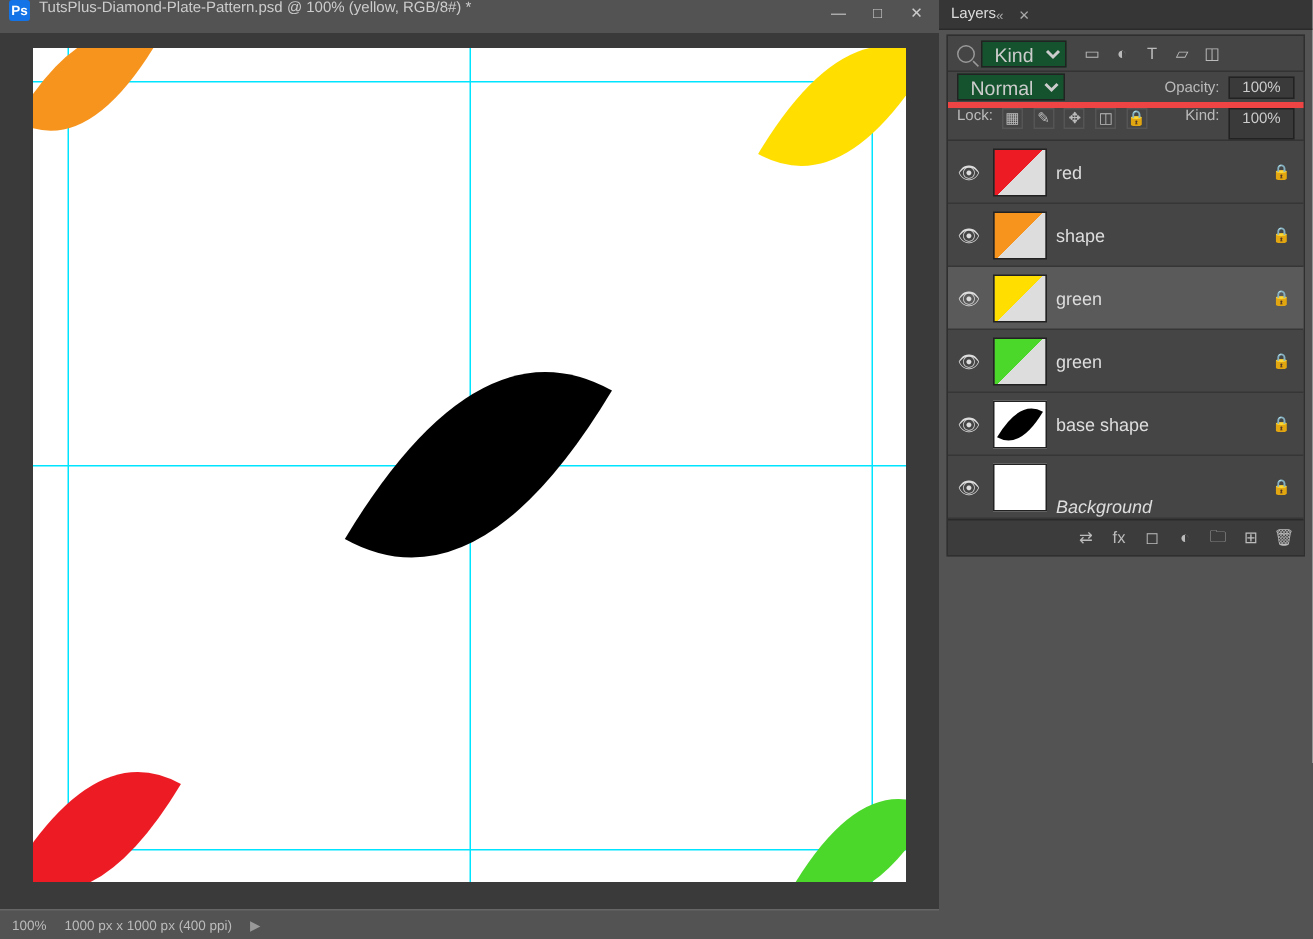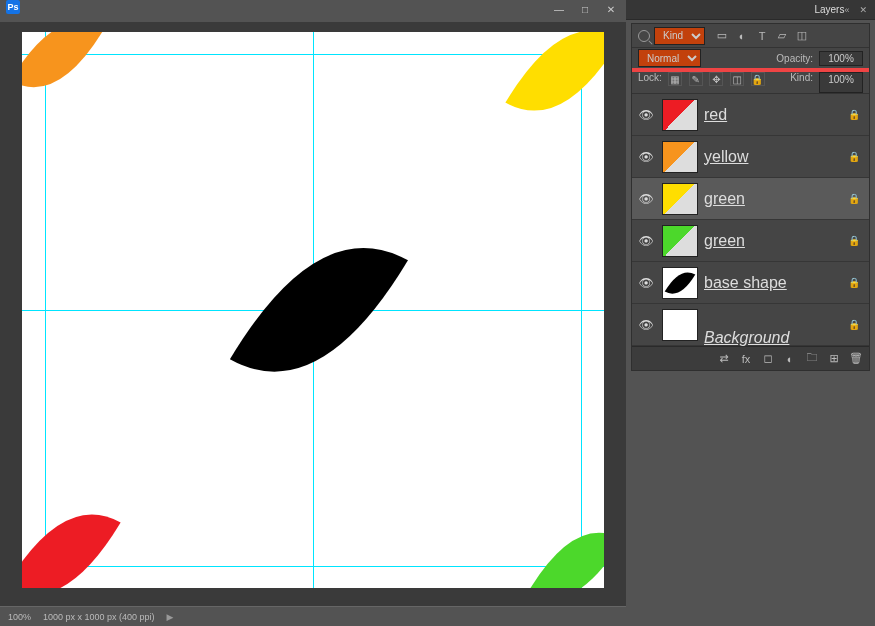--- a/index.html
+++ b/index.html
@@ -15,58 +15,59 @@
 .canvas { position: absolute; left: 22px; top: 10px; width: 582px; height: 556px; background: #fff; overflow: hidden; }
 .guide-v { position:absolute; top:0; bottom:0; width:1px; background:#00e5ff; }
 .guide-h { position:absolute; left:0; right:0; height:1px; background:#00e5ff; }
 
 .leaf { position:absolute; }
 
 .statusbar { height: 20px; background:#535353; color:#bbb; font-size:9px; display:flex; align-items:center; padding:0 8px; gap:12px; border-top:1px solid #666;}
 .statusbar .chev { color:#999; font-size:9px; }
 
 .right { width: 249px; height: 626px; background: #535353; display:flex; flex-direction:column; }
-.panel-header { height: 20px; background:#363636; color:#ddd; font-size:10px; display:flex; align-items:center; padding:0 8px; justify-content:flex-end; border-bottom:1px solid #2a2a2a; }
+.panel-header { height: 20px; background:#363636; color:#ddd; font-size:10px; display:flex; align-items:center; padding:0 8px; justify-content:flex-start; border-bottom:1px solid #2a2a2a; }
 .panel-header .mini { display:flex; gap:10px; color:#aaa; font-size:9px;}
 .panel-header .minibtn { cursor:pointer;}
 
 .layers-panel { background:#454545; border:1px solid #2f2f2f; margin:3px 5px; }
 .filter-row { height:24px; display:flex; align-items:center; padding:0 6px; gap:4px; border-bottom:1px solid #333;}
 .filter-row .srch { width:12px; height:12px; border:1px solid #999; border-radius:50%; position:relative; }
 .filter-row .srch:after { content:""; position:absolute; width:5px; height:1px; background:#999; bottom:-2px; right:-4px; transform:rotate(45deg);}
-.filter-row select, .blend-row select { background:#c2410c; color:#ccc; border:1px solid #222; font-size:10px; height:18px; padding:0 4px;}
+.filter-row select, .blend-row select { background:#14532d; color:#ccc; border:1px solid #222; font-size:13px; height:18px; padding:0 4px;}
 .filter-icons { display:flex; gap:6px; margin-left:6px; }
 .filter-icons span { width:14px; height:14px; color:#bbb; font-size:11px; display:flex; align-items:center; justify-content:center; cursor:pointer;}
 
 .blend-row { height:24px; display:flex; align-items:center; padding:0 6px; gap:6px; border-bottom:4px solid #ef4444; font-size:10px; color:#bbb;}
 .blend-row .val { background:#3a3a3a; border:1px solid #222; padding:1px 4px; font-size:10px; color:#ccc; width:44px; text-align:center;}
 
 .lock-row { height:22px; display:flex; padding:0 6px; gap:6px; border-bottom:1px solid #333; font-size:10px; color:#bbb;}
 .lock-row .icons span { width:14px; height:14px; color:#bbb; font-size:10px; display:inline-flex; align-items:center; justify-content:center; margin-right:4px; cursor:pointer; border:1px solid #555;}
 .lock-row .val { background:#3a3a3a; border:1px solid #222; padding:1px 4px; font-size:10px; color:#ccc; width:44px; text-align:center;}
 
 .layers-list { background:#454545; }
 .layer { display:flex; align-items:center; height:42px; border-bottom:1px solid #363636; padding:0 4px; gap:6px; position:relative;}
 .layer.selected { background:#5a5a5a; }
 .eye { width:20px; display:flex; justify-content:center; color:#ddd; font-size:12px; cursor:pointer;}
 .thumb { width:36px; height:32px; background:#fff; border:1px solid #222; display:flex; align-items:center; justify-content:center; position:relative; overflow:hidden;}
 .thumb.transparent { background: repeating-conic-gradient(#ccc 0% 25%, #fff 0% 50%) 50% / 8px 8px; }
-.layer-name { color:#ddd; font-size:16px; flex:1;text-decoration:underline;}
+.layer-name { color:#ddd; font-size:12px; flex:1;}
 .layer-name.italic { font-style: italic; margin-top: 27px; }
 .lock-icon { color:#aaa; font-size:10px; margin-right:4px; cursor:pointer;}
 
 .panel-footer { height:24px; background:#3c3c3c; display:flex; align-items:center; justify-content:flex-end; padding:0 6px; gap:8px; border-top:1px solid #2a2a2a;}
 .panel-footer span { width:14px; height:14px; color:#bbb; font-size:11px; display:flex; align-items:center; justify-content:center; cursor:pointer;}
 </style>
 </head>
 <body>
 
 <div class="left">
   <div class="titlebar">
     <div class="ico">Ps</div>
+    <span>TutsPlus-Diamond-Plate-Pattern.psd @ 100% (yellow, RGB/8#) *</span>
     <div class="winbtns">
       <div class="winbtn">—</div>
       <div class="winbtn">□</div>
       <div class="winbtn">✕</div>
     </div>
   </div>
 
   <div class="canvas-zone">
     <div class="canvas">
 
@@ -154,21 +155,21 @@
     <div class="layers-list" id="layers-list">
         <div class="layer">
           <div class="eye">👁</div>
           <div class="thumb" style="background: linear-gradient(135deg, rgb(237, 28, 36) 50%, rgb(221, 221, 221) 50%);"></div>
           <div class="layer-name">red</div>
           <div class="lock-icon">🔒</div>
         </div>
         <div class="layer">
           <div class="eye">👁</div>
           <div class="thumb" style="background: linear-gradient(135deg, rgb(247, 148, 29) 50%, rgb(221, 221, 221) 50%);"></div>
-          <div class="layer-name">yellow</div>
+          <div class="layer-name">shape</div>
           <div class="lock-icon">🔒</div>
         </div>
         <div class="layer selected">
           <div class="eye">👁</div>
           <div class="thumb" style="background: linear-gradient(135deg, rgb(255, 222, 0) 50%, rgb(221, 221, 221) 50%);"></div>
           <div class="layer-name">green</div>
           <div class="lock-icon">🔒</div>
         </div>
         <div class="layer">
           <div class="eye">👁</div>

